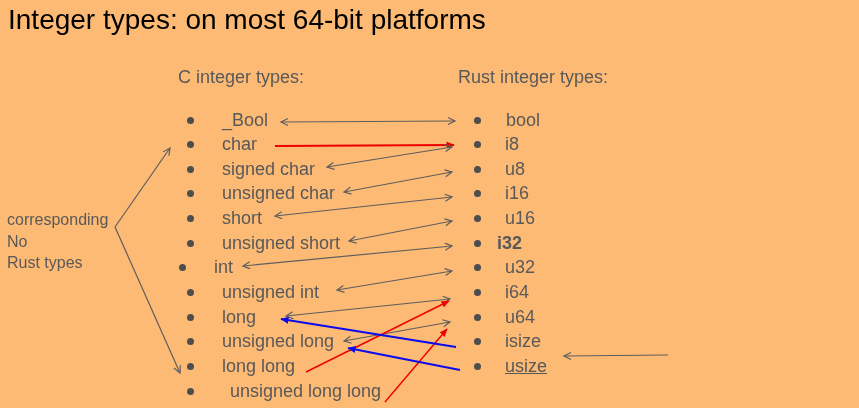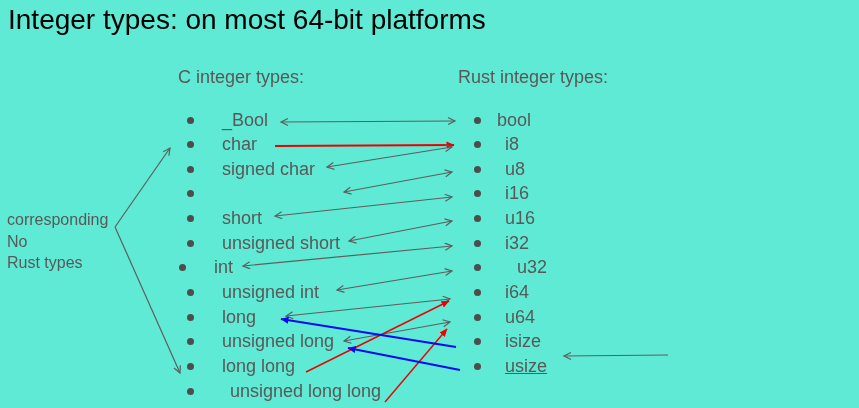--- a/index.html
+++ b/index.html
@@ -1,17 +1,17 @@
 <!DOCTYPE html>
 <html><head>
 <meta charset="utf-8">
 <style>
   html,body{margin:0;padding:0;background:#fff;}
   #slide{
-    position:relative;width:859px;height:408px;background:#5eead4;overflow:hidden;
+    position:relative;width:859px;height:408px;background:#fdba74;overflow:hidden;
     font-family:"Liberation Sans","DejaVu Sans",sans-serif;
   }
   .title{
     position:absolute;left:8px;top:2px;font-size:28px;line-height:36px;
     font-weight:400;letter-spacing:0;white-space:nowrap;
   }
   .col-header{
     position:absolute;top:66px;font-size:18px;line-height:22px;white-space:nowrap;
   }
   #c-header{left:178px;}
@@ -87,20 +87,21 @@
       <div class="row" style="left: 187px; top: 132.15px; color: rgb(89, 89, 89);">
         <span class="bullet" style="background: rgb(77, 77, 77);"></span>
         <span class="lbl" style="margin-left: 28px;">char</span>
       </div>
       <div class="row" style="left: 187px; top: 156.8px; color: rgb(89, 89, 89);">
         <span class="bullet" style="background: rgb(77, 77, 77);"></span>
         <span class="lbl" style="margin-left: 28px;">signed char</span>
       </div>
       <div class="row" style="left: 187px; top: 181.45px; color: rgb(89, 89, 89);">
         <span class="bullet" style="background: rgb(77, 77, 77);"></span>
+        <span class="lbl" style="margin-left: 28px;">unsigned char</span>
       </div>
       <div class="row" style="left: 187px; top: 206.1px; color: rgb(89, 89, 89);">
         <span class="bullet" style="background: rgb(77, 77, 77);"></span>
         <span class="lbl" style="margin-left: 28px;">short</span>
       </div>
       <div class="row" style="left: 187px; top: 230.75px; color: rgb(89, 89, 89);">
         <span class="bullet" style="background: rgb(77, 77, 77);"></span>
         <span class="lbl" style="margin-left: 28px;">unsigned short</span>
       </div>
       <div class="row" style="left: 179px; top: 255.4px; color: rgb(89, 89, 89);">
@@ -124,45 +125,45 @@
         <span class="lbl" style="margin-left: 28px;">long long</span>
       </div>
       <div class="row" style="left: 187px; top: 378.65px; color: rgb(89, 89, 89);">
         <span class="bullet" style="background: rgb(77, 77, 77);"></span>
         <span class="lbl" style="margin-left: 36px;">unsigned long long</span>
       </div>
     </div>
   <div id="rust-list">
       <div class="row" style="left: 474px; top: 107.5px; color: rgb(89, 89, 89);">
         <span class="bullet" style="background: rgb(77, 77, 77);"></span>
-        <span class="lbl" style="margin-left: 16px; text-align: center;">bool</span>
+        <span class="lbl" style="margin-left: 25px; text-align: center;">bool</span>
       </div>
       <div class="row" style="left: 474px; top: 132.15px; color: rgb(89, 89, 89);">
         <span class="bullet" style="background: rgb(77, 77, 77);"></span>
         <span class="lbl" style="margin-left: 24px;">i8</span>
       </div>
       <div class="row" style="left: 474px; top: 156.8px; color: rgb(89, 89, 89);">
         <span class="bullet" style="background: rgb(77, 77, 77);"></span>
         <span class="lbl" style="margin-left: 24px;">u8</span>
       </div>
       <div class="row" style="left: 474px; top: 181.45px; color: rgb(89, 89, 89);">
         <span class="bullet" style="background: rgb(77, 77, 77);"></span>
         <span class="lbl" style="margin-left: 24px;">i16</span>
       </div>
       <div class="row" style="left: 474px; top: 206.1px; color: rgb(89, 89, 89);">
         <span class="bullet" style="background: rgb(77, 77, 77);"></span>
         <span class="lbl" style="margin-left: 24px;">u16</span>
       </div>
       <div class="row" style="left: 474px; top: 230.75px; color: rgb(89, 89, 89);">
         <span class="bullet" style="background: rgb(77, 77, 77);"></span>
-        <span class="lbl" style="margin-left: 24px;">i32</span>
+        <span class="lbl" style="margin-left: 16px; font-weight: bold;">i32</span>
       </div>
       <div class="row" style="left: 474px; top: 255.4px; color: rgb(89, 89, 89);">
         <span class="bullet" style="background: rgb(77, 77, 77);"></span>
-        <span class="lbl" style="margin-left: 36px;">u32</span>
+        <span class="lbl" style="margin-left: 24px;">u32</span>
       </div>
       <div class="row" style="left: 474px; top: 280.05px; color: rgb(89, 89, 89);">
         <span class="bullet" style="background: rgb(77, 77, 77);"></span>
         <span class="lbl" style="margin-left: 24px;">i64</span>
       </div>
       <div class="row" style="left: 474px; top: 304.7px; color: rgb(89, 89, 89);">
         <span class="bullet" style="background: rgb(77, 77, 77);"></span>
         <span class="lbl" style="margin-left: 24px;">u64</span>
       </div>
       <div class="row" style="left: 474px; top: 329.35px; color: rgb(89, 89, 89);">

